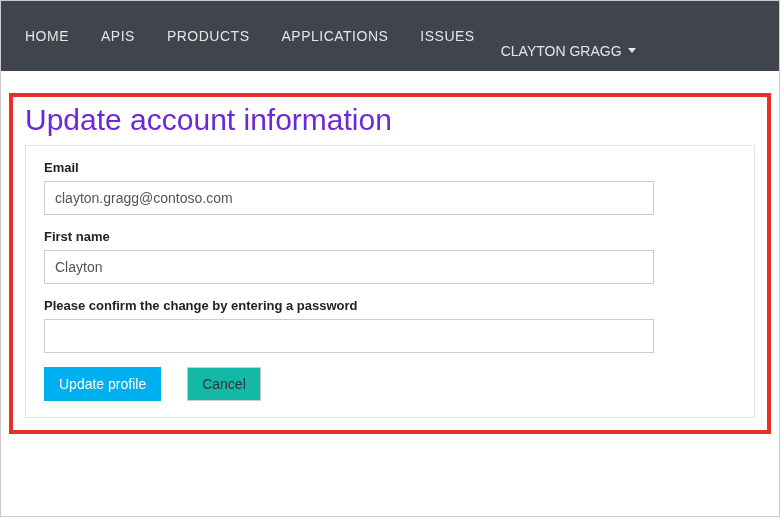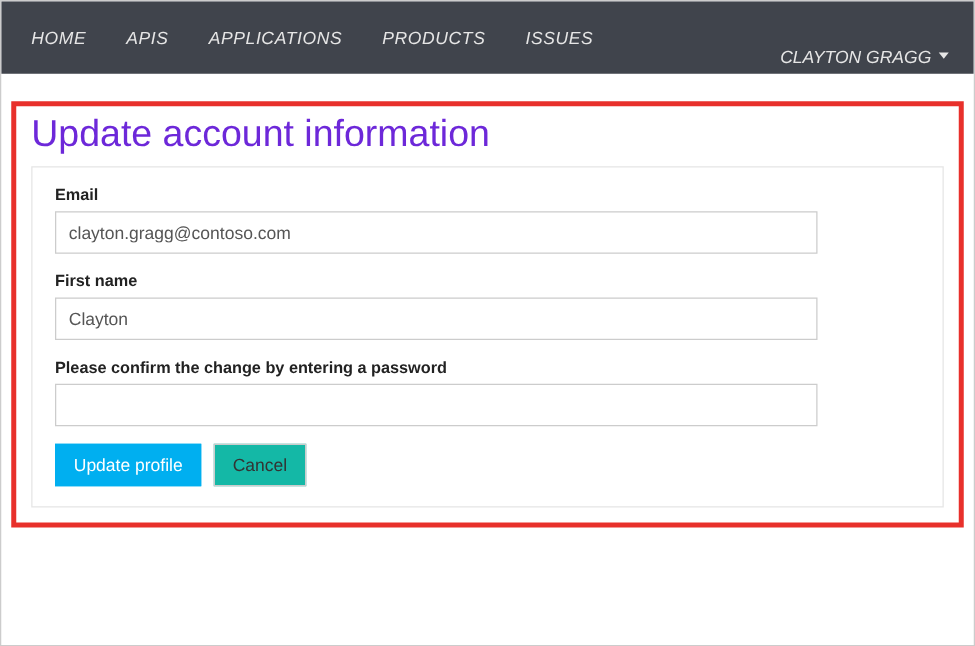--- a/index.html
+++ b/index.html
@@ -7,26 +7,25 @@
     font-family: "Segoe UI", Arial, sans-serif;
     background: #fff;
     width: 780px;
     height: 517px;
     overflow: hidden;
     border: 1px solid #ccc;
   }
   
   .nav {
     background: #40444c;
-    height: 58px;
+    height: 70px;
     display: flex;
     align-items: center;
-    justify-content: space-between;
+    justify-content: flex-start;
     padding: 0 10px 0 8px;
-    font-style: italic;
   }
   .nav-left { display: flex; }
   .nav-item {
     color: #e6e6e6;
     font-size: 14px;
     letter-spacing: 0.5px;
     padding: 20px 16px;
     cursor: pointer;
   }
   .nav-user {
@@ -73,21 +72,21 @@
   .form-input {
     width: 610px;
     max-width: 100%;
     height: 34px;
     border: 1px solid #ccc;
     padding: 0 10px;
     font-size: 14px;
     color: #555;
     font-family: inherit;
   }
-  .btn-row { display: flex; gap: 10px; margin-top: 4px; }
+  .btn-row { display: flex; gap: 26px; margin-top: 4px; }
   .btn {
     height: 34px;
     padding: 0 14px;
     font-size: 14px;
     border: 1px solid #ccc;
     background: #14b8a6;
     color: #333;
     cursor: pointer;
     font-family: inherit;
   }
@@ -97,22 +96,22 @@
     color: #fff;
   }
 </style>
 </head>
 <body>
 
 <div class="nav">
   <div class="nav-left">
     <div class="nav-item">HOME</div>
     <div class="nav-item">APIS</div>
+    <div class="nav-item">PRODUCTS</div>
     <div class="nav-item">APPLICATIONS</div>
-    <div class="nav-item">PRODUCTS</div>
     <div class="nav-item">ISSUES</div>
   </div>
   <div class="nav-user">
     <span>CLAYTON GRAGG</span>
     <span class="caret"></span>
   </div>
 </div>
 
 <div class="panel-wrap">
   <h1 class="page-title">Update account information</h1>

